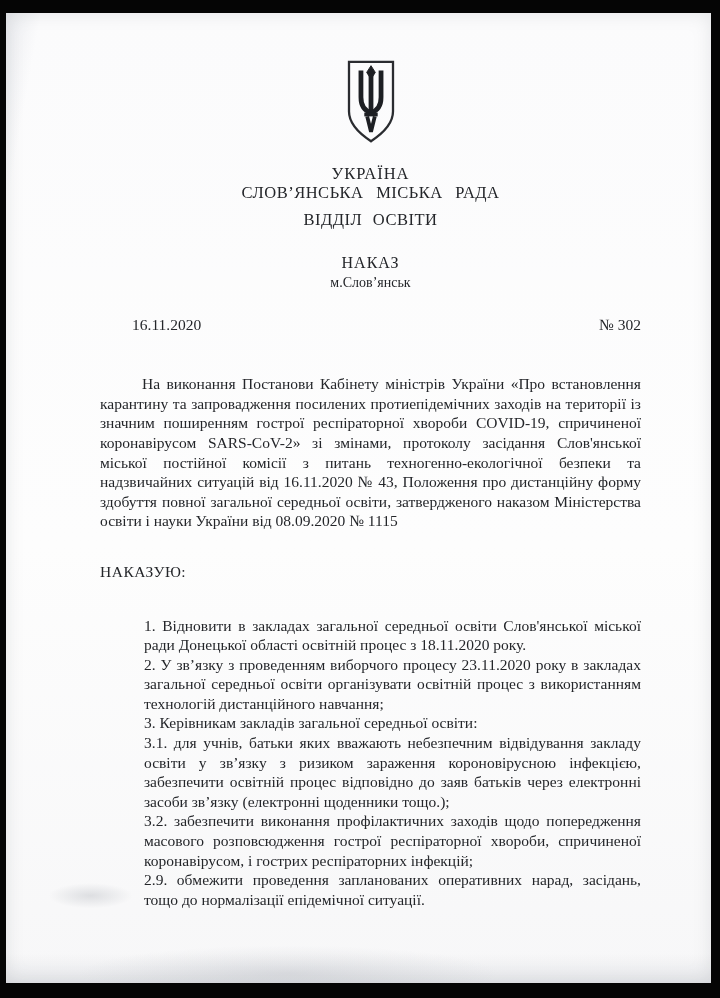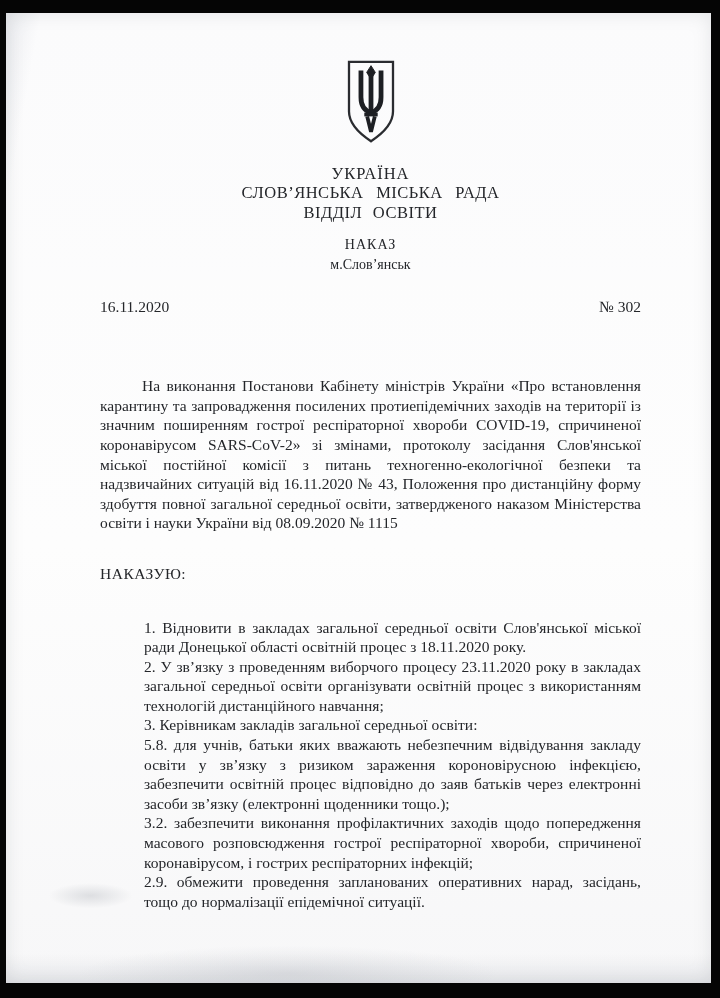--- a/index.html
+++ b/index.html
@@ -38,38 +38,40 @@
   }
   .hdr-council{
     font-size:16.5px;
     letter-spacing:.5px;
     word-spacing:8px;
   }
   .hdr-dept{
     font-size:16.5px;
     letter-spacing:.5px;
     word-spacing:6px;
+    margin-top:7px;
   }
   .doc-type{
-    margin-top:13px;
-    font-size:14px;
+    margin-top:24px;
+    font-size:16px;
     letter-spacing:1px;
   }
   .doc-city{font-size:14px;}
   .date-row{
     margin-top:22px;
     display:flex;
     justify-content:space-between;
+    margin-left:32px;
   }
   .subject{
     margin-top:18px;
     width:420px;
   }
   .preamble{
-    margin-top:60px;
+    margin-top:40px;
     text-align:justify;
     text-indent:42px;
   }
   .resolve{
     margin-top:31px;
     letter-spacing:.5px;
   }
   .items{
     margin-top:34px;
     text-align:justify;
@@ -121,19 +123,19 @@
 
 
     <p class="preamble">На виконання Постанови Кабінету міністрів України «Про встановлення карантину та запровадження посилених протиепідемічних заходів на території із значним поширенням гострої респіраторної хвороби COVID-19, спричиненої коронавірусом SARS-CoV-2» зі змінами, протоколу засідання Слов'янської міської постійної комісії з питань техногенно-екологічної безпеки та надзвичайних ситуацій від 16.11.2020 № 43, Положення про дистанційну форму здобуття повної загальної середньої освіти, затвердженого наказом Міністерства освіти і науки України від 08.09.2020 № 1115</p>
 
     <div class="resolve">НАКАЗУЮ:</div>
 
     <div class="items">
       <p>1. Відновити в закладах загальної середньої освіти Слов'янської міської ради Донецької області освітній процес з 18.11.2020 року.</p>
       <p>2. У зв’язку з проведенням виборчого процесу 23.11.2020 року в закладах загальної середньої освіти організувати освітній процес з використанням технологій дистанційного навчання;</p>
       <p>3. Керівникам закладів загальної середньої освіти:</p>
-      <p>5.8. для учнів, батьки яких вважають небезпечним відвідування закладу освіти у зв’язку з ризиком зараження короновірусною інфекцією, забезпечити освітній процес відповідно до заяв батьків через електронні засоби зв’язку (електронні щоденники тощо.);</p>
+      <p>3.1. для учнів, батьки яких вважають небезпечним відвідування закладу освіти у зв’язку з ризиком зараження короновірусною інфекцією, забезпечити освітній процес відповідно до заяв батьків через електронні засоби зв’язку (електронні щоденники тощо.);</p>
       <p>3.2. забезпечити виконання профілактичних заходів щодо попередження масового розповсюдження гострої респіраторної хвороби, спричиненої коронавірусом, і гострих респіраторних інфекцій;</p>
       <p>2.9. обмежити проведення запланованих оперативних нарад, засідань, тощо до нормалізації епідемічної ситуації.</p>
     </div>
 
   </div>
 </div>
 
 </body></html>

